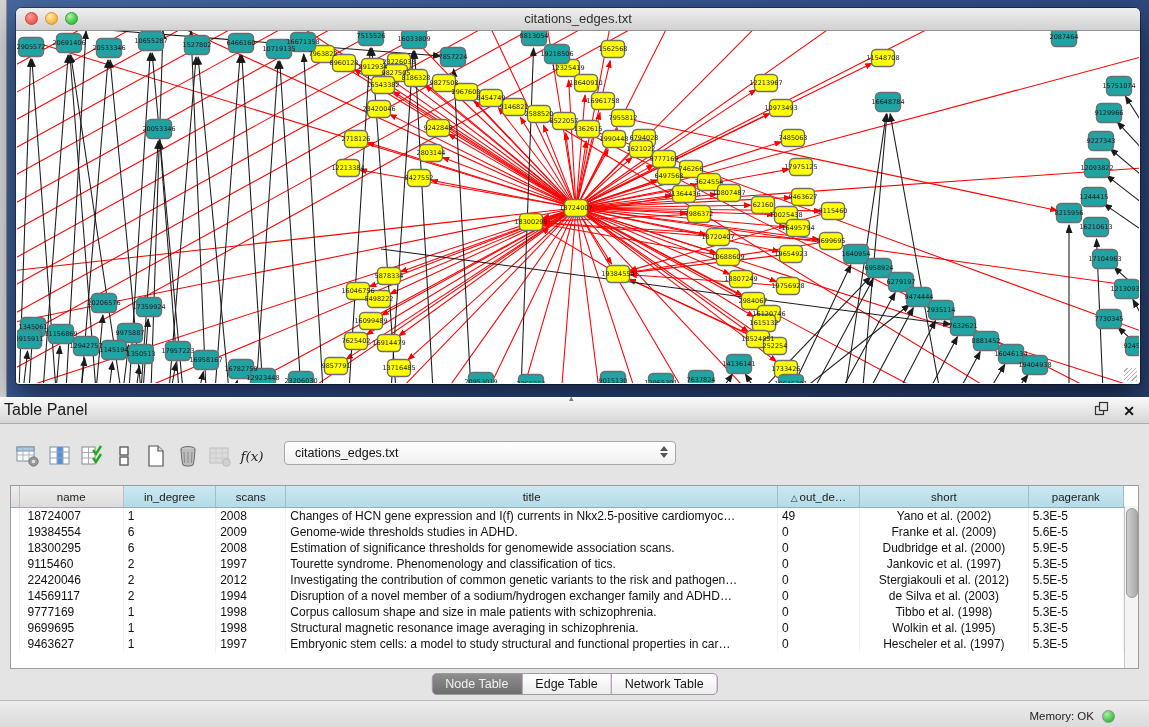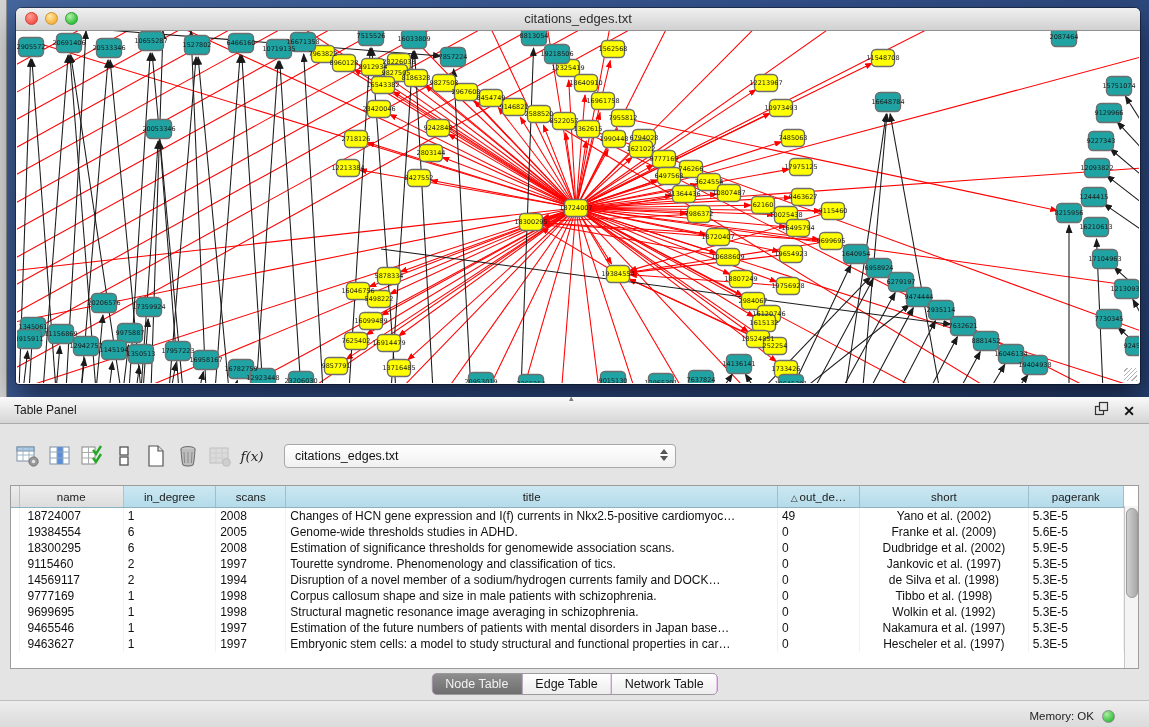--- a/index.html
+++ b/index.html
@@ -25,25 +25,25 @@
   .l-grn{background:radial-gradient(circle at 35% 30%,#b6f0a8,#35c13e 70%);border:1px solid #2f9e36;}
   .canvas{position:relative;width:1122px;height:352px;margin-left:1px;background:#fff;
     overflow:hidden;border-radius:0 0 3px 3px;}
   .grip{position:absolute;right:2px;bottom:2px;width:13px;height:13px;
     background:repeating-linear-gradient(135deg,transparent 0 2px,#b3b3b3 2px 3px);}
   
   .table-panel{position:absolute;left:0;top:397px;width:1149px;height:330px;background:#E4E4E4;}
   .panel-header{height:26px;background:linear-gradient(#FAFAFA,#D5D5D5);
     border-bottom:1px solid #ABABAB;position:relative;display:flex;align-items:center;}
   .grip-up{position:absolute;left:569px;top:-4px;font-size:9px;color:#7d7d7d;}
-  .panel-title{margin-left:14px;font-size:12px;color:#1a1a1a;}
+  .panel-title{margin-left:4px;font-size:16px;color:#1a1a1a;}
   .panel-controls{position:absolute;right:14px;top:4px;display:flex;gap:14px;align-items:center;}
   .close-x{font-size:14px;font-weight:bold;color:#111;line-height:16px;}
   
-  .toolbar{position:absolute;left:14px;top:44px;display:flex;align-items:center;gap:4px;}
+  .toolbar{position:absolute;left:14px;top:44px;display:flex;gap:4px;}
   .tbtn{width:28px;height:30px;display:flex;align-items:center;justify-content:center;}
   .fx{font-family:"DejaVu Serif",serif;font-style:italic;font-size:13.5px;color:#222;}
   .combo{margin-left:14px;width:392px;height:24px;background:linear-gradient(#FFFFFF,#F0F0F0);
     border:1px solid #A8A8A8;border-radius:4px;display:flex;align-items:center;position:relative;box-sizing:border-box;}
   .combo-text{margin-left:10px;font-size:12.5px;color:#111;}
   .combo-arrows{position:absolute;right:7px;top:4px;display:flex;flex-direction:column;gap:2px;}
   .arr-up{width:0;height:0;border-left:4px solid transparent;border-right:4px solid transparent;border-bottom:5px solid #555;}
   .arr-dn{width:0;height:0;border-left:4px solid transparent;border-right:4px solid transparent;border-top:5px solid #555;}
   
   .tablewrap{position:absolute;left:10px;top:88px;width:1129px;height:184px;background:#fff;
@@ -667,84 +667,84 @@
               <td>2008</td>
               <td>Changes of HCN gene expression and I(f) currents in Nkx2.5-positive cardiomyoc…</td>
               <td>49</td>
               <td class="c-short">Yano et al. (2002)</td>
               <td>5.3E-5</td>
             </tr>
             <tr>
               <td></td>
               <td class="c-name">19384554</td>
               <td>6</td>
-              <td>2005</td>
+              <td>2009</td>
               <td>Genome-wide thresholds studies in ADHD.</td>
               <td>0</td>
               <td class="c-short">Franke et al. (2009)</td>
               <td>5.6E-5</td>
             </tr>
             <tr>
               <td></td>
               <td class="c-name">18300295</td>
               <td>6</td>
               <td>2008</td>
               <td>Estimation of significance thresholds for genomewide association scans.</td>
               <td>0</td>
-              <td class="c-short">Dudbridge et al. (2002)</td>
+              <td class="c-short">Dudbridge et al. (2000)</td>
               <td>5.9E-5</td>
             </tr>
             <tr>
               <td></td>
               <td class="c-name">9115460</td>
               <td>2</td>
               <td>1997</td>
               <td>Tourette syndrome. Phenomenology and classification of tics.</td>
               <td>0</td>
               <td class="c-short">Jankovic et al. (1997)</td>
               <td>5.3E-5</td>
             </tr>
             <tr>
               <td></td>
+              <td class="c-name">22420046</td>
+              <td>2</td>
+              <td>2012</td>
+              <td>Investigating the contribution of common genetic variants to the risk and pathogen…</td>
+              <td>0</td>
+              <td class="c-short">Stergiakouli et al. (2012)</td>
+              <td>5.5E-5</td>
+            </tr>
+            <tr>
+              <td></td>
               <td class="c-name">14569117</td>
               <td>2</td>
               <td>1994</td>
-              <td>Disruption of a novel member of a sodium/hydrogen currents family and DOCK…</td>
+              <td>Disruption of a novel member of a sodium/hydrogen exchanger family and ADHD…</td>
               <td>0</td>
-              <td class="c-short">de Silva et al. (1998)</td>
+              <td class="c-short">de Silva et al. (2003)</td>
               <td>5.3E-5</td>
             </tr>
             <tr>
               <td></td>
               <td class="c-name">9777169</td>
               <td>1</td>
               <td>1998</td>
               <td>Corpus callosum shape and size in male patients with schizophrenia.</td>
               <td>0</td>
               <td class="c-short">Tibbo et al. (1998)</td>
               <td>5.3E-5</td>
             </tr>
             <tr>
               <td></td>
               <td class="c-name">9699695</td>
               <td>1</td>
               <td>1998</td>
               <td>Structural magnetic resonance image averaging in schizophrenia.</td>
               <td>0</td>
-              <td class="c-short">Wolkin et al. (1992)</td>
-              <td>5.3E-5</td>
-            </tr>
-            <tr>
-              <td></td>
-              <td class="c-name">9465546</td>
-              <td>1</td>
-              <td>1997</td>
-              <td>Estimation of the future numbers of patients with mental disorders in Japan base…</td>
-              <td>0</td>
-              <td class="c-short">Nakamura et al. (1997)</td>
+              <td class="c-short">Wolkin et al. (1995)</td>
               <td>5.3E-5</td>
             </tr>
             <tr>
               <td></td>
               <td class="c-name">9463627</td>
               <td>1</td>
               <td>1997</td>
               <td>Embryonic stem cells: a model to study structural and functional properties in car…</td>
               <td>0</td>
               <td class="c-short">Hescheler et al. (1997)</td>

